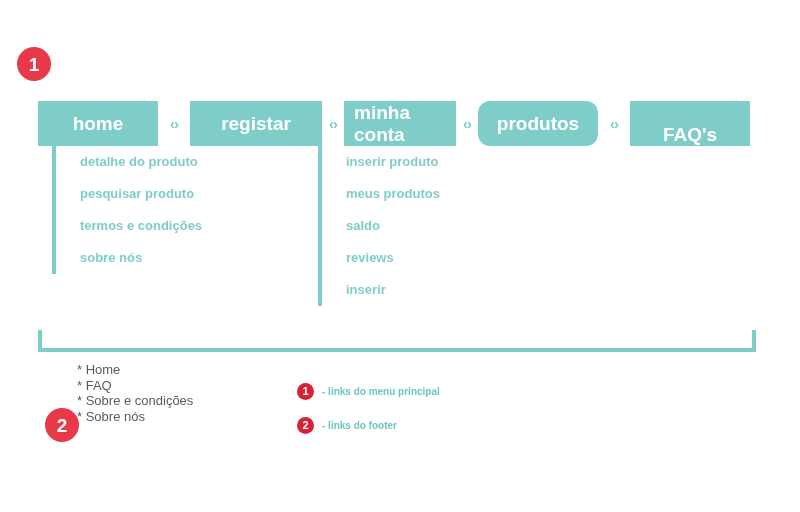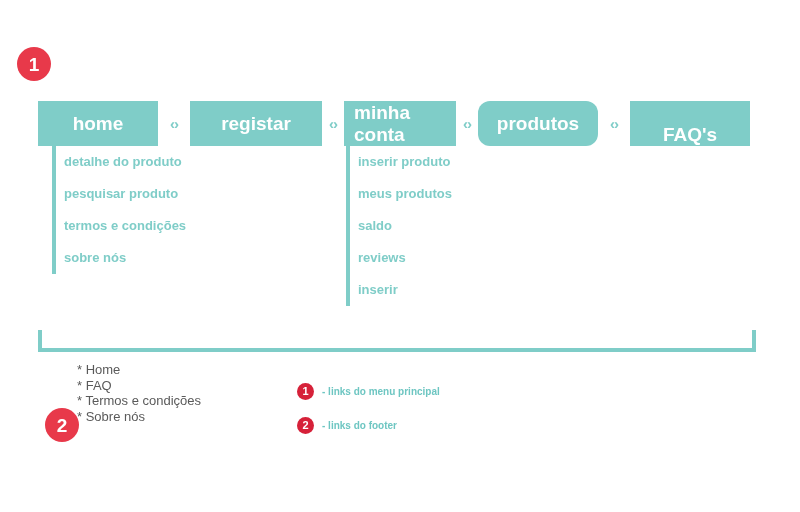--- a/index.html
+++ b/index.html
@@ -76,25 +76,25 @@
     width: 32px;
     height: 45px;
     background: transparent;
   }
   .connector.tight { width: 22px; }
 
   
   .submenu {
     position: absolute;
     border-left: 4px solid #7fcdc8;
-    padding-left: 8px;
+    padding-left: 24px;
     box-sizing: border-box;
   }
   .submenu-left  { left: 52px;  top: 146px; }
-  .submenu-right { left: 346px; top: 146px; }
+  .submenu-right { left: 318px; top: 146px; }
 
   .submenu-item {
     color: #7fcdc8;
     font-size: 13px;
     font-weight: bold;
     height: 32px;
     line-height: 32px;
     white-space: nowrap;
   }
 
@@ -242,21 +242,21 @@
 
   <div class="footer-bracket"></div>
 
   <div class="marker marker-2">
     <span>2</span>
   </div>
 
   <div class="footer-list">
     <span class="footer-list-item">* Home</span>
     <span class="footer-list-item">* FAQ</span>
-    <span class="footer-list-item">* Termos e condições</span>
+    <span class="footer-list-item">* Sobre e condições</span>
     <span class="footer-list-item">* Sobre nós</span>
   </div>
 
   <div class="legend">
     <div class="legend-row">
       <span class="legend-badge">1</span>
       <span class="legend-text">- links do menu principal</span>
     </div>
     <div class="legend-row">
       <span class="legend-badge">2</span>

